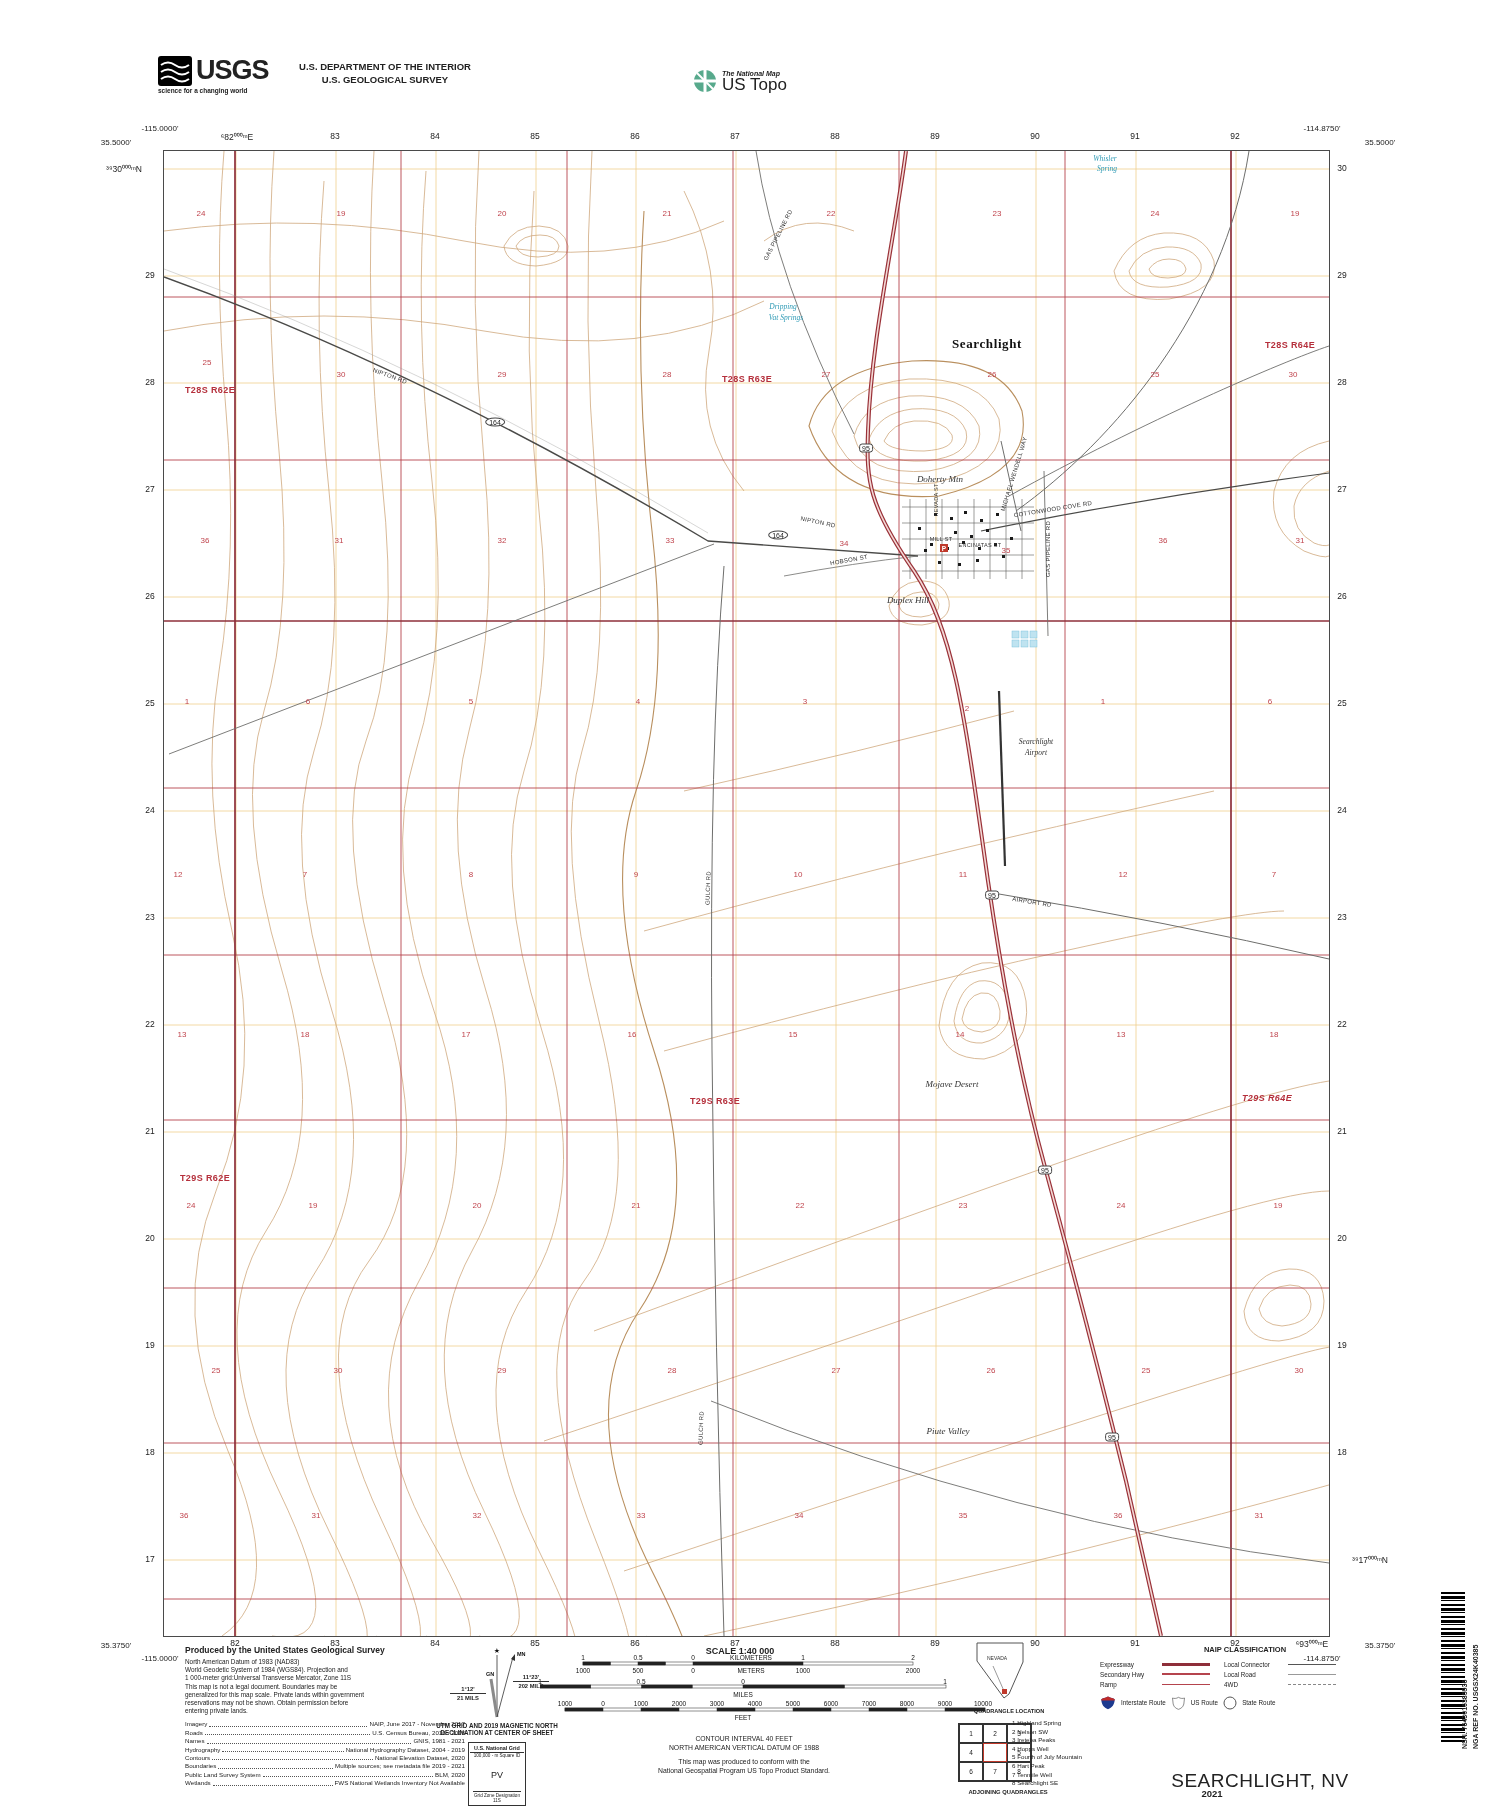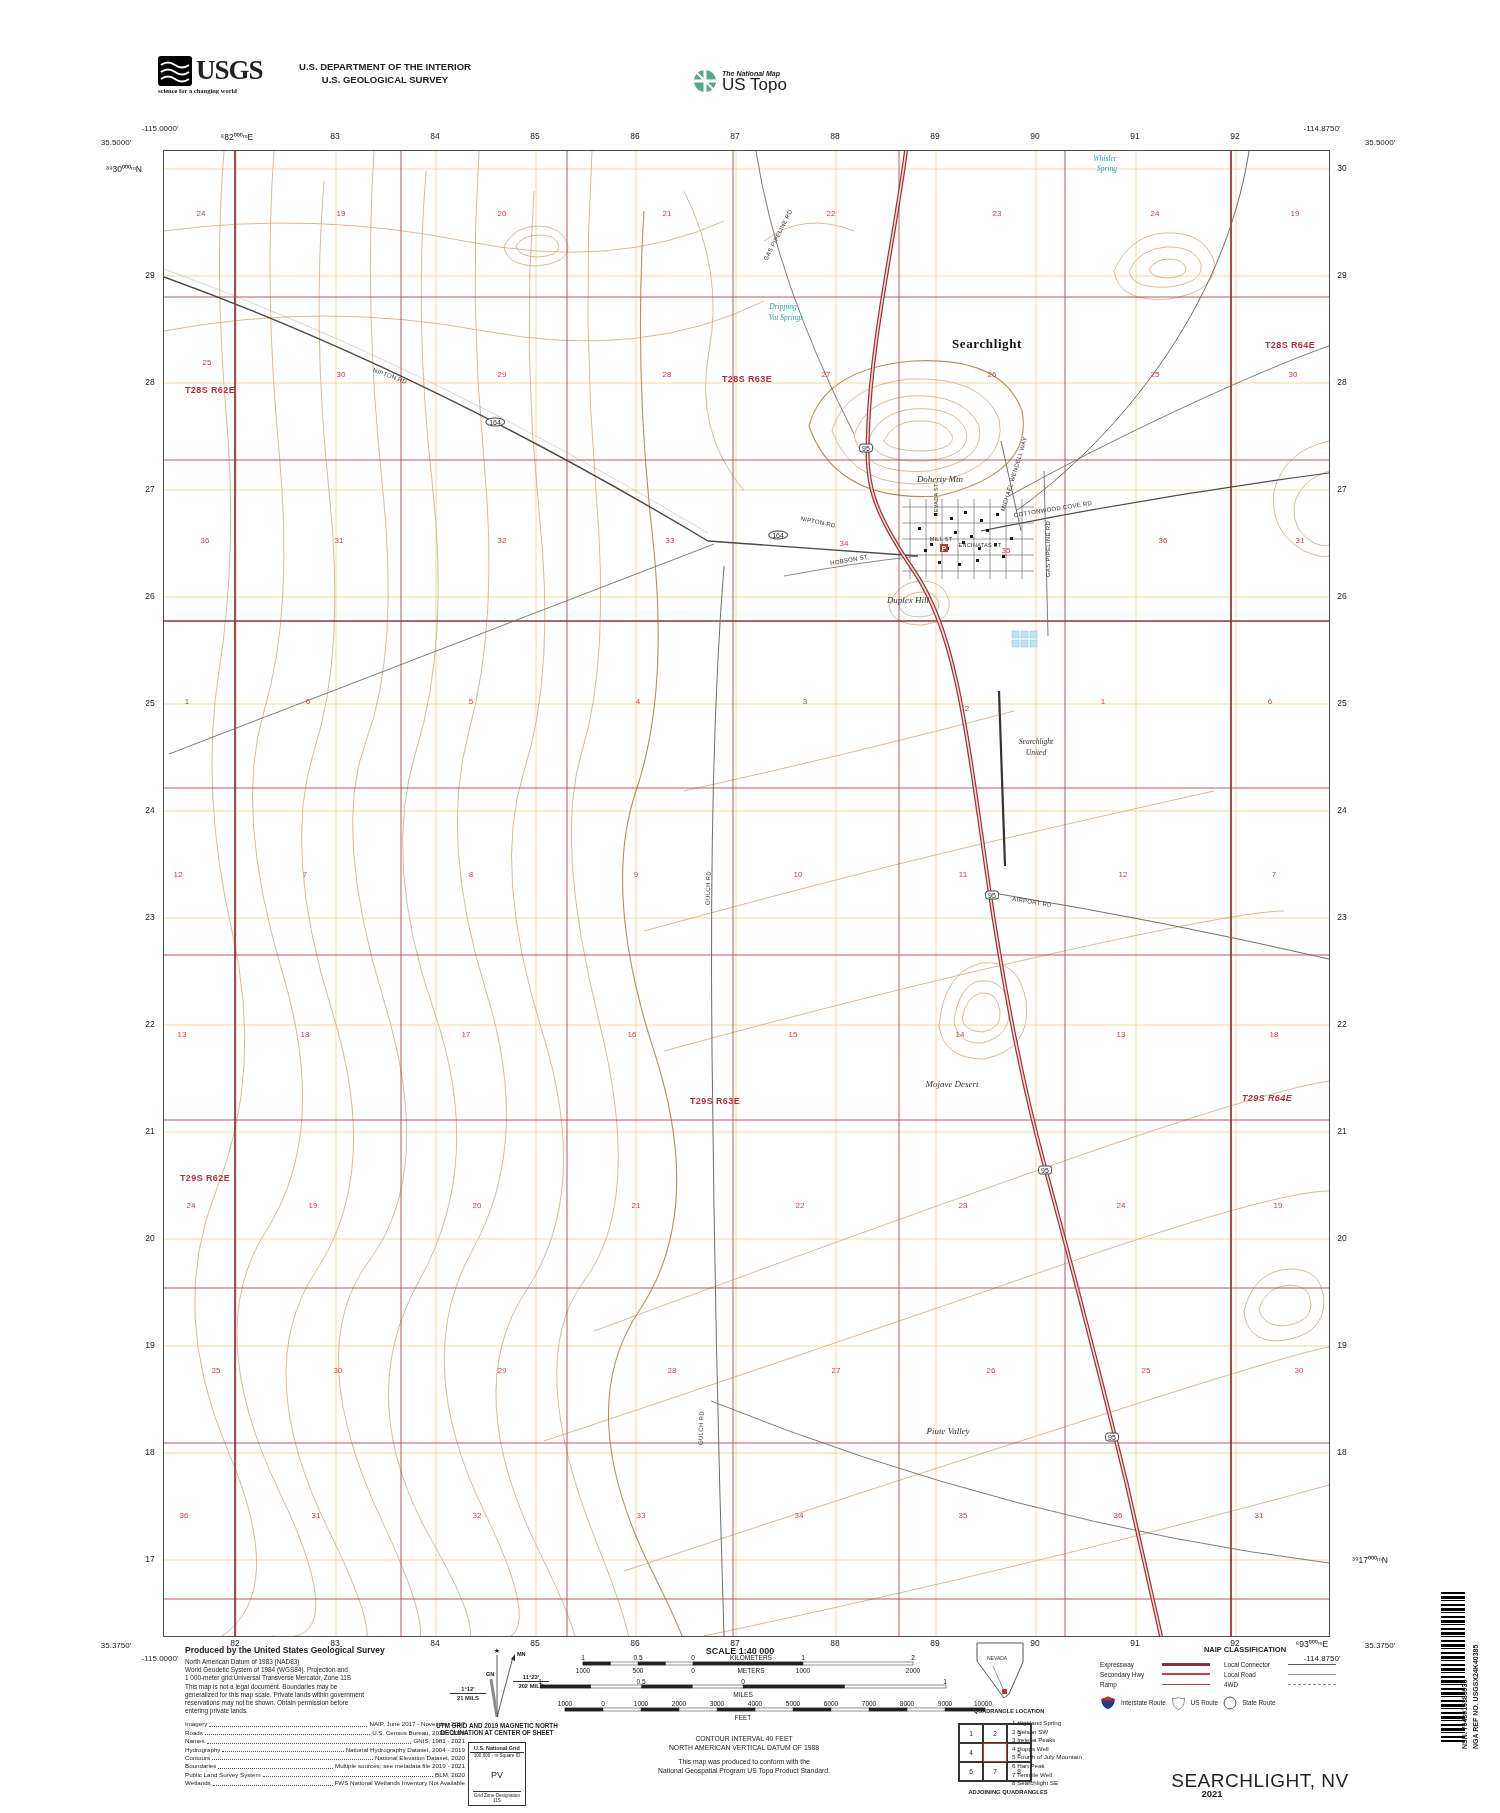--- a/index.html
+++ b/index.html
@@ -1,19 +1,19 @@
 <!DOCTYPE html>
 <html><head>
 <meta charset="utf-8">
 <style>
   html,body{margin:0;padding:0;background:#fff;}
   .page{position:relative;width:1500px;height:1813px;background:#fff;overflow:hidden;
         font-family:"Liberation Sans",sans-serif;color:#222;}
   
-  .usgs-logo{position:absolute;left:158px;top:56px;font-family:Liberation Serif, serif;}
+  .usgs-logo{position:absolute;left:158px;top:56px;}
   .usgs-row{display:flex;align-items:flex-start;}
   .usgs-word{font-weight:bold;font-size:27px;letter-spacing:-1px;line-height:28px;margin-left:4px;}
   .usgs-tag{font-size:6.5px;font-weight:bold;margin-top:1px;}
   .dept{position:absolute;left:280px;top:60px;width:210px;text-align:center;font-weight:bold;font-size:9.5px;line-height:13px;}
   .ustopo{position:absolute;left:692px;top:68px;display:flex;align-items:center;}
   .ustopo-txt{margin-left:4px;}
   .tnm{font-size:7px;font-weight:bold;font-style:italic;}
   .ustopo-name{font-size:17px;letter-spacing:0px;line-height:16px;}
   .titleblock{position:absolute;left:1090px;top:52px;width:260px;text-align:center;}
   .tb1{font-weight:bold;font-size:13px;}
@@ -399,21 +399,21 @@
         <span class="pos twp" style="left: 1290px; top: 345px; position: absolute; transform: translate(-50%, -50%);">T28S R64E</span>
         <span class="pos twp" style="left: 205px; top: 1178px; position: absolute; transform: translate(-50%, -50%);">T29S R62E</span>
         <span class="pos twp" style="left: 715px; top: 1101px; position: absolute; transform: translate(-50%, -50%);">T29S R63E</span>
         <span class="pos twp" style="left: 1267px; top: 1098px; position: absolute; transform: translate(-50%, -50%); font-style: italic;">T29S R64E</span>
       </div>
     <div>
         <span class="pos town" style="left: 987px; top: 344px; position: absolute; transform: translate(-50%, -50%);">Searchlight</span>
         <span class="pos feat" style="left: 940px; top: 479px; position: absolute; transform: translate(-50%, -50%);">Doherty Mtn</span>
         <span class="pos feat" style="left: 908px; top: 600px; position: absolute; transform: translate(-50%, -50%);">Duplex Hill</span>
         <span class="pos feat-sm" style="left: 1036px; top: 741px; position: absolute; transform: translate(-50%, -50%);">Searchlight</span>
-        <span class="pos feat-sm" style="left: 1036px; top: 752px; position: absolute; transform: translate(-50%, -50%);">United</span>
+        <span class="pos feat-sm" style="left: 1036px; top: 752px; position: absolute; transform: translate(-50%, -50%);">Airport</span>
         <span class="pos feat" style="left: 952px; top: 1084px; position: absolute; transform: translate(-50%, -50%);">Mojave Desert</span>
         <span class="pos feat" style="left: 948px; top: 1431px; position: absolute; transform: translate(-50%, -50%);">Piute Valley</span>
         <span class="pos water" style="left: 1105px; top: 158px; position: absolute; transform: translate(-50%, -50%);">Whisler</span>
         <span class="pos water" style="left: 1107px; top: 168px; position: absolute; transform: translate(-50%, -50%);">Spring</span>
         <span class="pos water" style="left: 783px; top: 306px; position: absolute; transform: translate(-50%, -50%);">Dripping</span>
         <span class="pos water" style="left: 786px; top: 317px; position: absolute; transform: translate(-50%, -50%);">Vat Springs</span>
       </div>
     <div>
         <span class="pos road-lbl" style="left: 390px; top: 376px; position: absolute; transform: translate(-50%, -50%) rotate(20deg);">NIPTON RD</span>
         <span class="pos road-lbl" style="left: 818px; top: 522px; position: absolute; transform: translate(-50%, -50%) rotate(12deg);">NIPTON RD</span>

